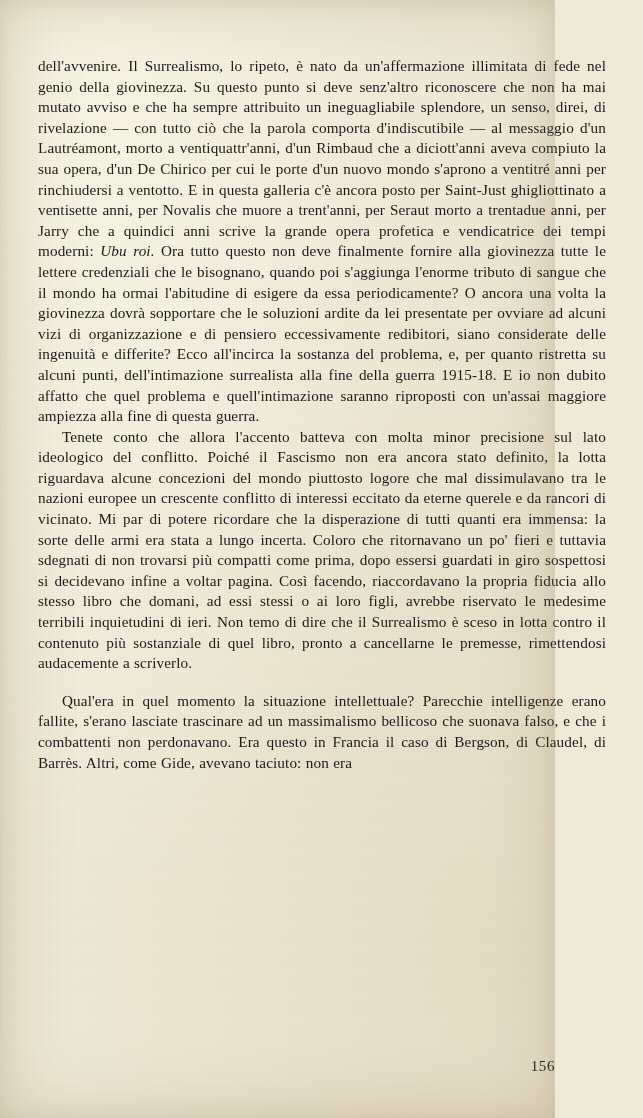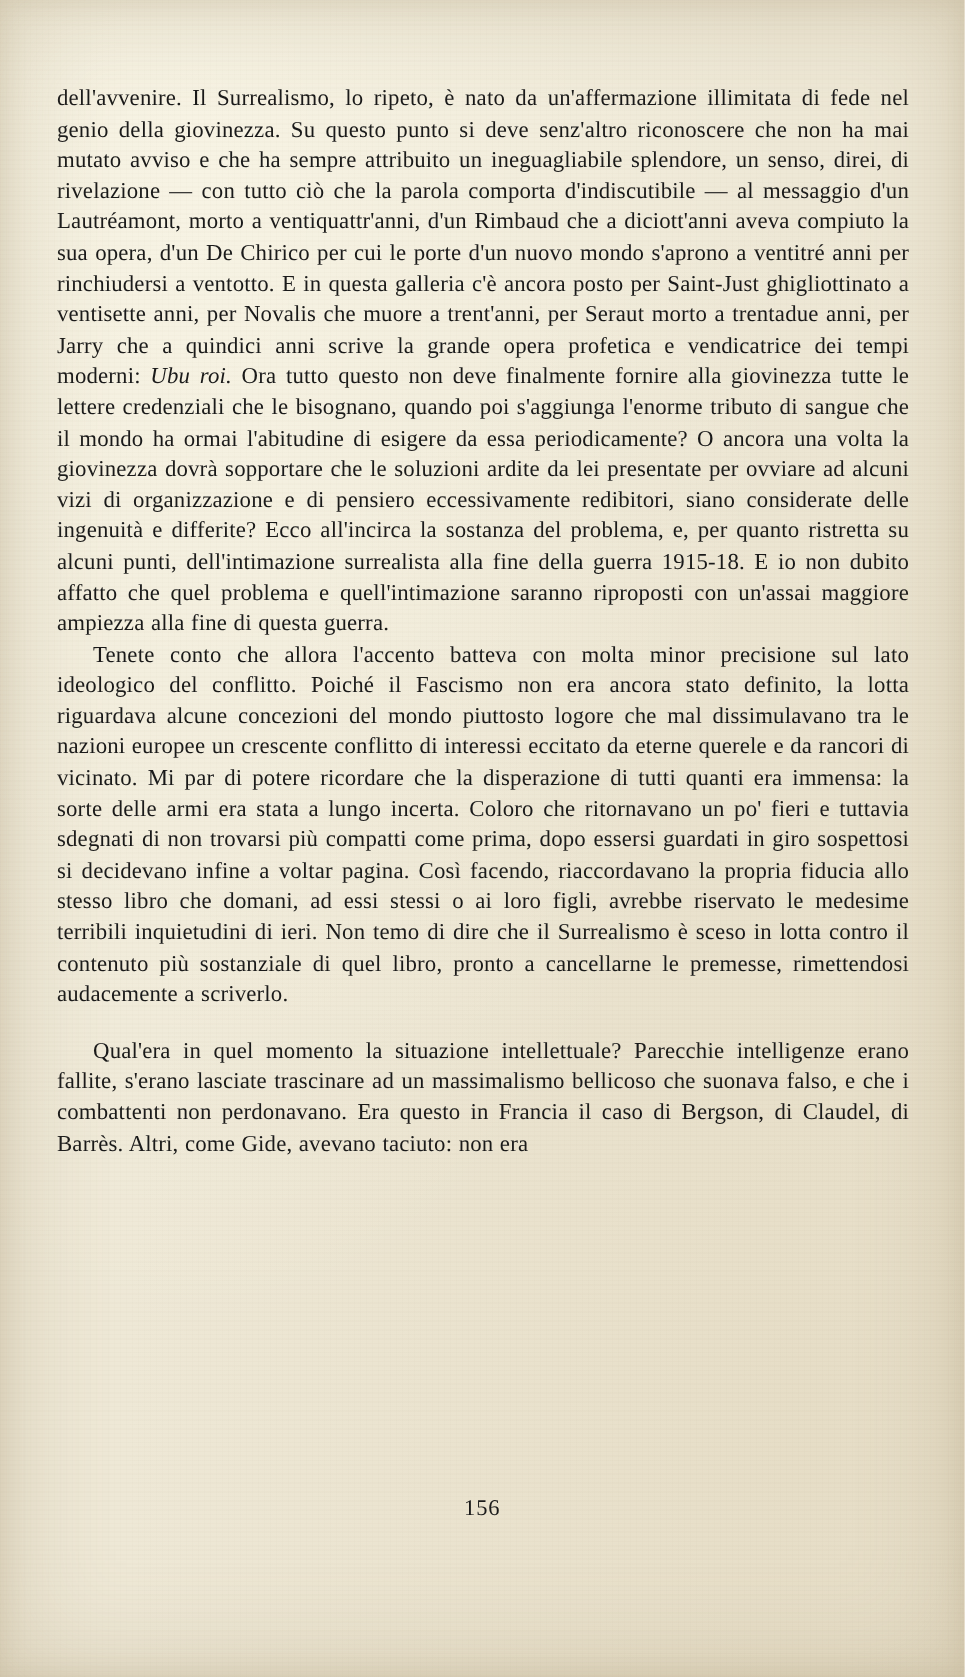--- a/index.html
+++ b/index.html
@@ -9,21 +9,21 @@
   body {
     width: 643px;
     height: 1118px;
     background: #efe9d8;
     font-family: "Liberation Serif", serif;
     color: #1a1a1a;
     overflow: hidden;
   }
   .page {
     position: relative;
-    width: 643px;
+    width: 555px;
     height: 1118px;
     background:
       radial-gradient(ellipse at 20% 10%, rgba(255,253,240,0.55) 0%, rgba(255,253,240,0) 55%),
       radial-gradient(ellipse at 85% 85%, rgba(214,200,168,0.35) 0%, rgba(214,200,168,0) 60%),
       #eee8d6;
   }
   .textblock {
     position: absolute;
     left: 38px;
     top: 56px;
@@ -45,22 +45,22 @@
   p.gap {
     margin-top: 17px;
   }
   .it {
     font-style: italic;
   }
   .folio {
     position: absolute;
     left: 0;
     right: 0;
-    top: 998px;
-    text-align: center;
+    top: 1058px;
+    text-align: right;
     font-size: 15px;
     letter-spacing: 0.6px;
   }
   
   .grain {
     position: absolute;
     inset: 0;
     pointer-events: none;
     background-image:
       repeating-linear-gradient(0deg, rgba(120,105,70,0.030) 0px, rgba(120,105,70,0.030) 1px, rgba(0,0,0,0) 1px, rgba(0,0,0,0) 3px),

